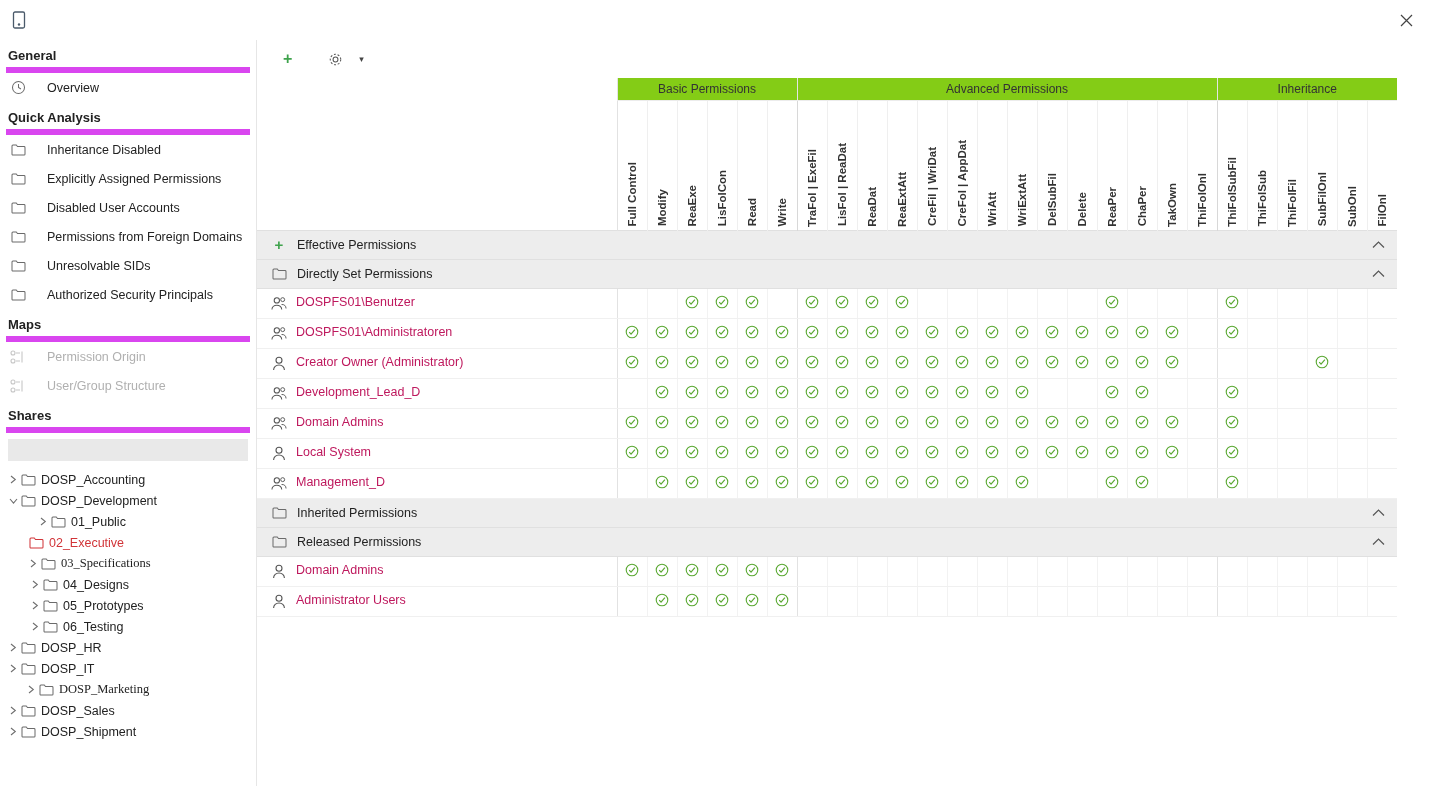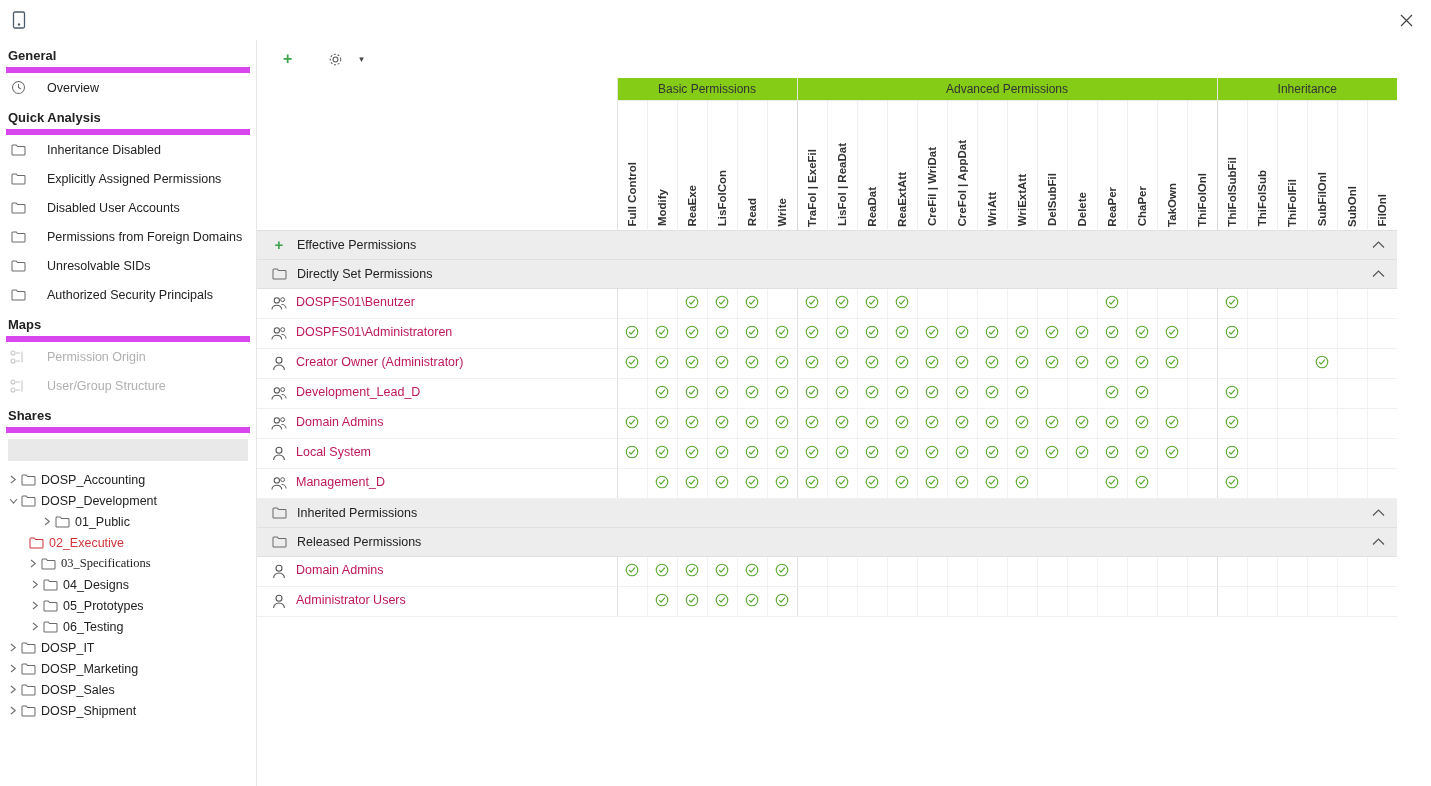--- a/index.html
+++ b/index.html
@@ -307,21 +307,21 @@
                 <path d="M1 2 L4.5 6.2 L8 2" fill="none" stroke="#6f6f6f" stroke-width="1.1"></path>
               </svg>
             </span>
             <span class="folder-ico">
               <svg width="15" height="13" viewBox="0 0 16 14">
                 <path d="M1 3.2a1 1 0 011-1h3.6l1.3 1.6H14a1 1 0 011 1v7.2a1 1 0 01-1 1H2a1 1 0 01-1-1z" fill="none" stroke="#6b6b6b" stroke-width="1.1"></path>
               </svg>
             </span>
             <span class="lbl">DOSP_Development</span>
           </div>
-          <div class="tree-row" style="padding-left: 40px;">
+          <div class="tree-row" style="padding-left: 28px; margin-left: 8px;">
             <span class="tw">
               <svg width="8" height="9" viewBox="0 0 8 9">
                 <path d="M2 1 L6.3 4.5 L2 8" fill="none" stroke="#6f6f6f" stroke-width="1.1"></path>
               </svg>
             </span>
             <span class="folder-ico">
               <svg width="15" height="13" viewBox="0 0 16 14">
                 <path d="M1 3.2a1 1 0 011-1h3.6l1.3 1.6H14a1 1 0 011 1v7.2a1 1 0 01-1 1H2a1 1 0 01-1-1z" fill="none" stroke="#6b6b6b" stroke-width="1.1"></path>
               </svg>
             </span>
@@ -392,23 +392,36 @@
             <span class="tw">
               <svg width="8" height="9" viewBox="0 0 8 9">
                 <path d="M2 1 L6.3 4.5 L2 8" fill="none" stroke="#6f6f6f" stroke-width="1.1"></path>
               </svg>
             </span>
             <span class="folder-ico">
               <svg width="15" height="13" viewBox="0 0 16 14">
                 <path d="M1 3.2a1 1 0 011-1h3.6l1.3 1.6H14a1 1 0 011 1v7.2a1 1 0 01-1 1H2a1 1 0 01-1-1z" fill="none" stroke="#6b6b6b" stroke-width="1.1"></path>
               </svg>
             </span>
+            <span class="lbl">DOSP_HR</span>
+          </div>
+          <div class="tree-row" style="padding-left: 6px;">
+            <span class="tw">
+              <svg width="8" height="9" viewBox="0 0 8 9">
+                <path d="M2 1 L6.3 4.5 L2 8" fill="none" stroke="#6f6f6f" stroke-width="1.1"></path>
+              </svg>
+            </span>
+            <span class="folder-ico">
+              <svg width="15" height="13" viewBox="0 0 16 14">
+                <path d="M1 3.2a1 1 0 011-1h3.6l1.3 1.6H14a1 1 0 011 1v7.2a1 1 0 01-1 1H2a1 1 0 01-1-1z" fill="none" stroke="#6b6b6b" stroke-width="1.1"></path>
+              </svg>
+            </span>
             <span class="lbl">DOSP_IT</span>
           </div>
-          <div class="tree-row" style="padding-left: 6px;">
+          <div class="tree-row" style="padding-left: 24px; font-family: Liberation Serif, serif;">
             <span class="tw">
               <svg width="8" height="9" viewBox="0 0 8 9">
                 <path d="M2 1 L6.3 4.5 L2 8" fill="none" stroke="#6f6f6f" stroke-width="1.1"></path>
               </svg>
             </span>
             <span class="folder-ico">
               <svg width="15" height="13" viewBox="0 0 16 14">
                 <path d="M1 3.2a1 1 0 011-1h3.6l1.3 1.6H14a1 1 0 011 1v7.2a1 1 0 01-1 1H2a1 1 0 01-1-1z" fill="none" stroke="#6b6b6b" stroke-width="1.1"></path>
               </svg>
             </span>

